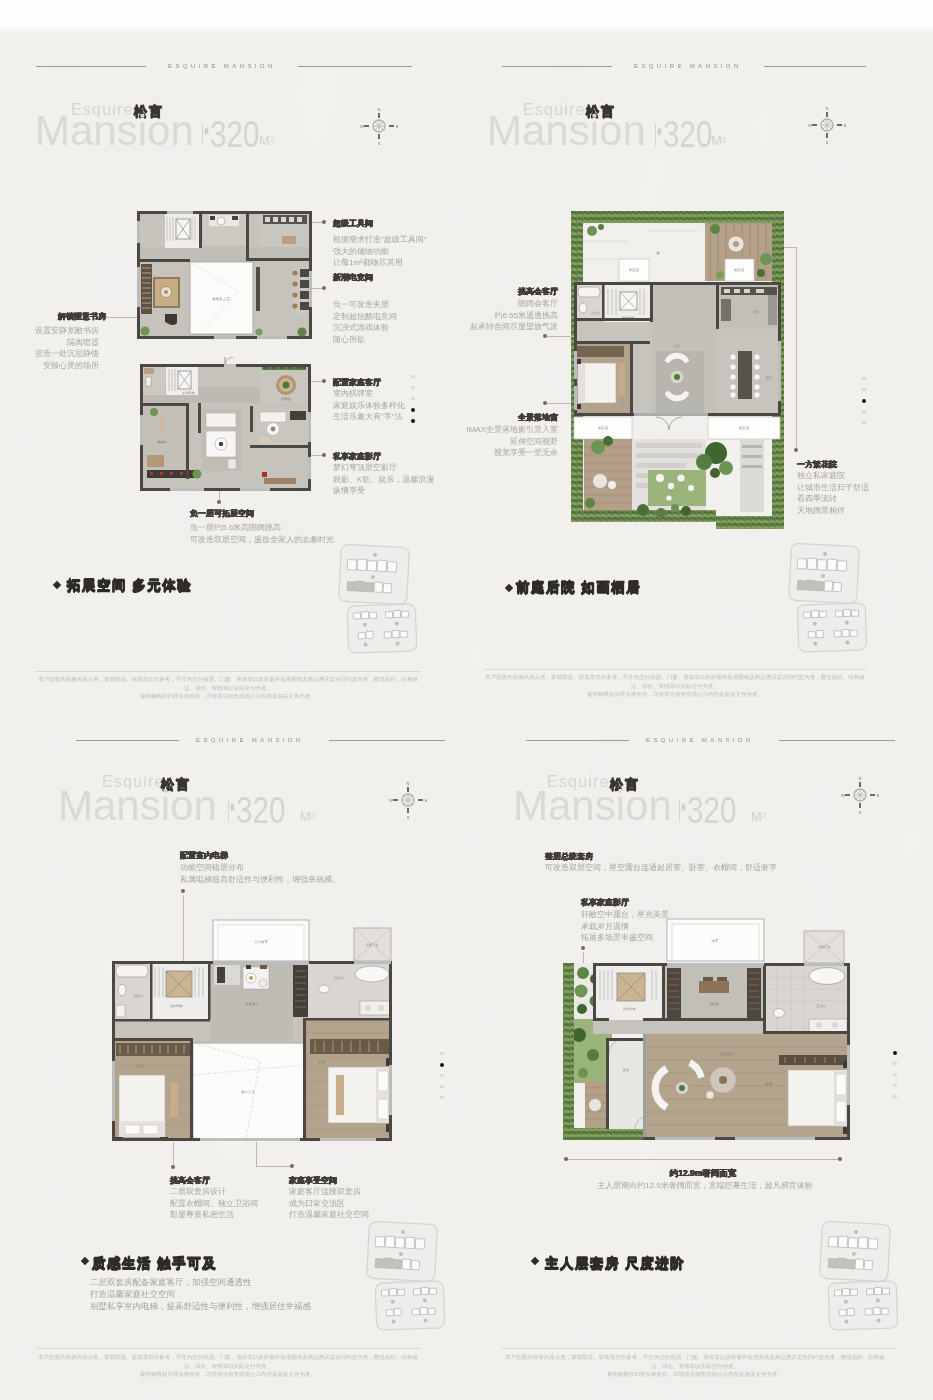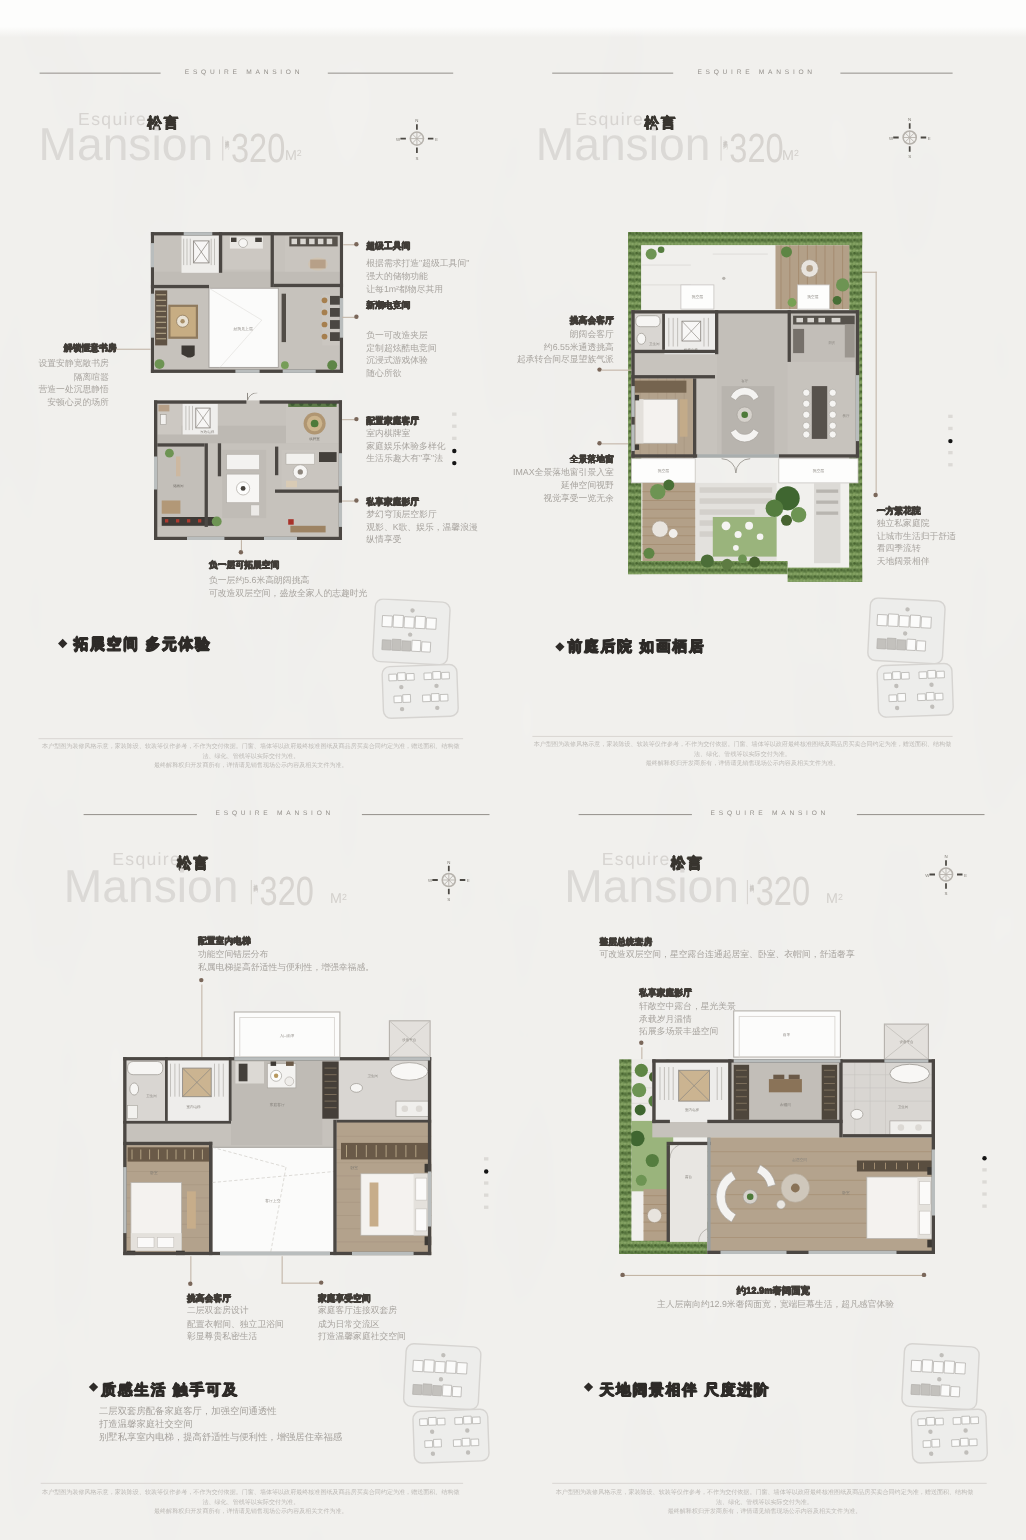--- a/index.html
+++ b/index.html
@@ -1372,21 +1372,21 @@
 <div class="pager" style="left:892px;top:1051px">
       <div class="pgd"></div>
       <div class="pgm"></div>
       <div class="pgm"></div>
       <div class="pgm"></div>
       <div class="pgm"></div>
     </div>
 
 <div class="diamond" style="left:532px;top:1258px"></div>
 
-<div class="sectitle" style="left:545px;top:1255px">天地阔景相伴  尺度进阶</div>
+<div class="sectitle" style="left:545px;top:1255px">主人层套房  尺度进阶</div>
 
 
 <svg class="abs" style="left:819px;top:1221px" width="74" height="62" viewBox="0 0 74 62">
 <g transform="rotate(3 37 31)">
 <rect x="2" y="2" width="68" height="57" rx="7" fill="#ededeb" stroke="#d6d4d1" stroke-width="1.3"></rect>
 <circle cx="36" cy="11" r="2" fill="#c0beba"></circle>
 <g fill="#fbfbfa" stroke="#b4b2ae" stroke-width="0.7">
           <rect x="9" y="17" width="9" height="10"></rect>
           <rect x="19" y="16" width="9" height="11"></rect>
           <rect x="29" y="17" width="9" height="10"></rect>

